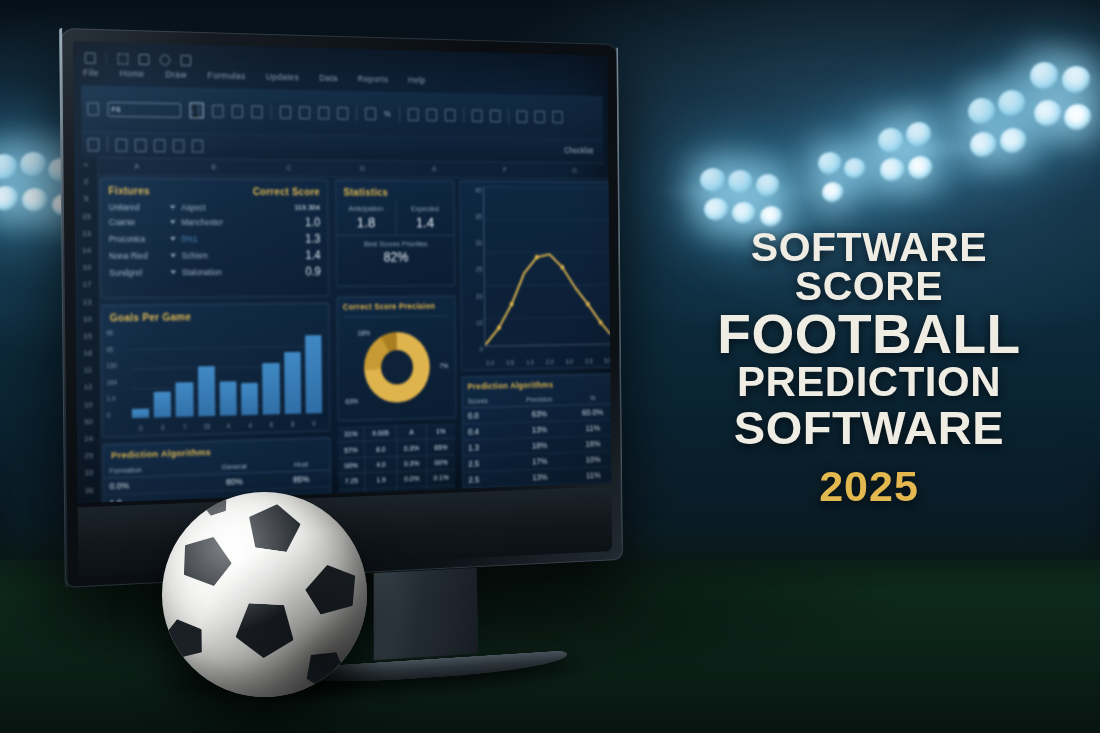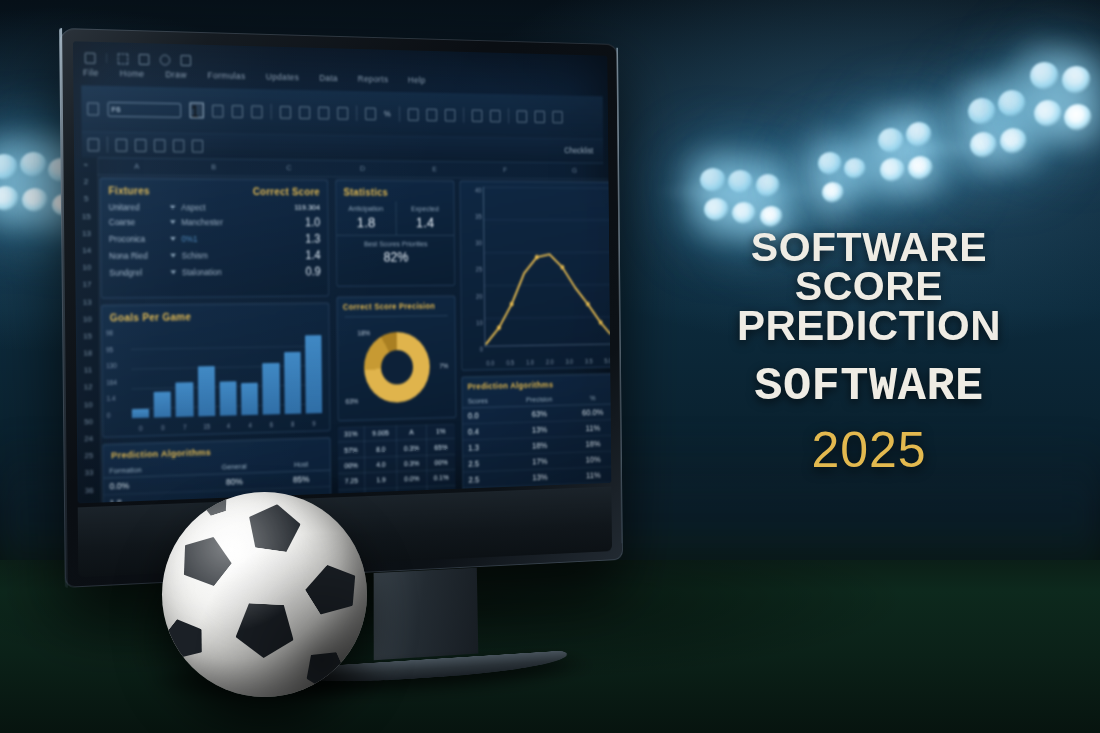--- a/index.html
+++ b/index.html
@@ -160,22 +160,22 @@
   .ball-shadow{position:absolute;left:150px;top:660px;width:240px;height:42px;border-radius:50%;
     background:radial-gradient(ellipse at center, rgba(0,0,0,.72), rgba(0,0,0,0) 72%);filter:blur(5px);}
 
   
   #headline{position:absolute;left:683px;top:228px;width:372px;text-align:center;}
   .hl{color:#efece4;font-weight:bold;letter-spacing:.5px;line-height:.94;
       text-shadow:0 3px 10px rgba(0,0,0,.65);}
   .hl1{font-size:41px;}
   .hl2{font-size:55px;margin-top:4px;}
   .hl3{font-size:42px;margin-top:1px;}
-  .hl4{font-size:47px;margin-top:19px;font-family:Liberation Mono, monospace;}
-  .year{margin-top:12px;font-size:50px;font-weight:normal;color:#e3b94f;letter-spacing:1px;
+  .hl4{font-size:47px;margin-top:5px;}
+  .year{margin-top:12px;font-size:43px;font-weight:bold;color:#e3b94f;letter-spacing:1px;
         text-shadow:0 3px 12px rgba(0,0,0,.7);}
 </style>
 </head>
 <body>
 
 <div id="stage">
 
   <div class="sky"></div>
   <div class="haze"></div>
 
@@ -603,18 +603,19 @@
       <div class="pent" style="left:142px;top:160px;width:40px;height:38px;clip-path:polygon(50% 0%,100% 36%,80% 100%,20% 100%,0% 36%);transform:rotate(246deg);"></div>
       <div class="pent" style="left:40px;top:0px;width:26px;height:22px;clip-path:polygon(50% 0%,100% 36%,80% 100%,20% 100%,0% 36%);transform:rotate(-18deg);opacity:.9;"></div>
       <div style="position:absolute;inset:0;border-radius:50%;
            background:radial-gradient(circle at 32% 26%, rgba(255,255,255,.45) 0%, rgba(255,255,255,0) 42%),
                       radial-gradient(circle at 78% 82%, rgba(0,0,0,.45) 0%, rgba(0,0,0,0) 55%);"></div>
     </div>
   </div>
 
   <div id="headline">
     <div class="hl hl1">SOFTWARE SCORE</div>
+    <div class="hl hl2">FOOTBALL</div>
     <div class="hl hl3">PREDICTION</div>
     <div class="hl hl4">SOFTWARE</div>
     <div class="year">2025</div>
   </div>
 
 </div>
 
 </body></html>

